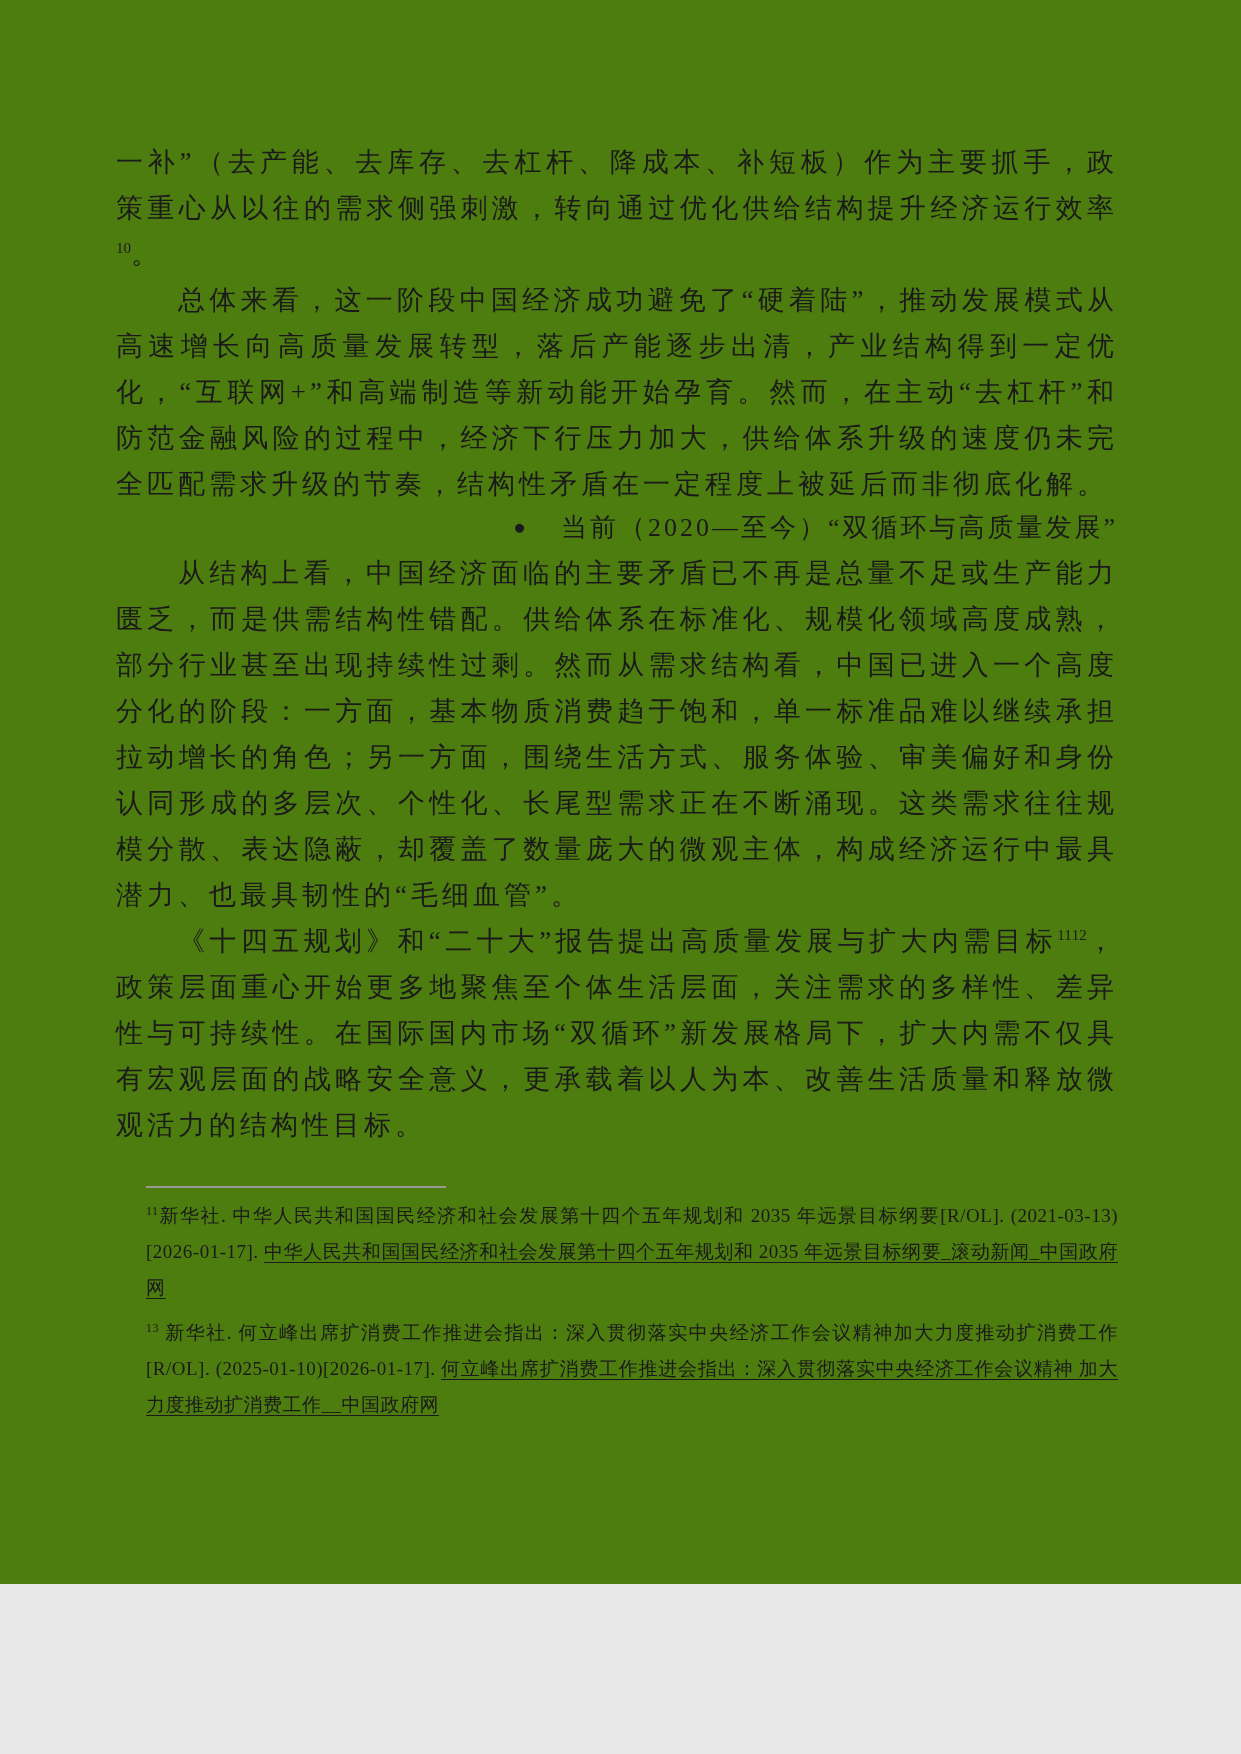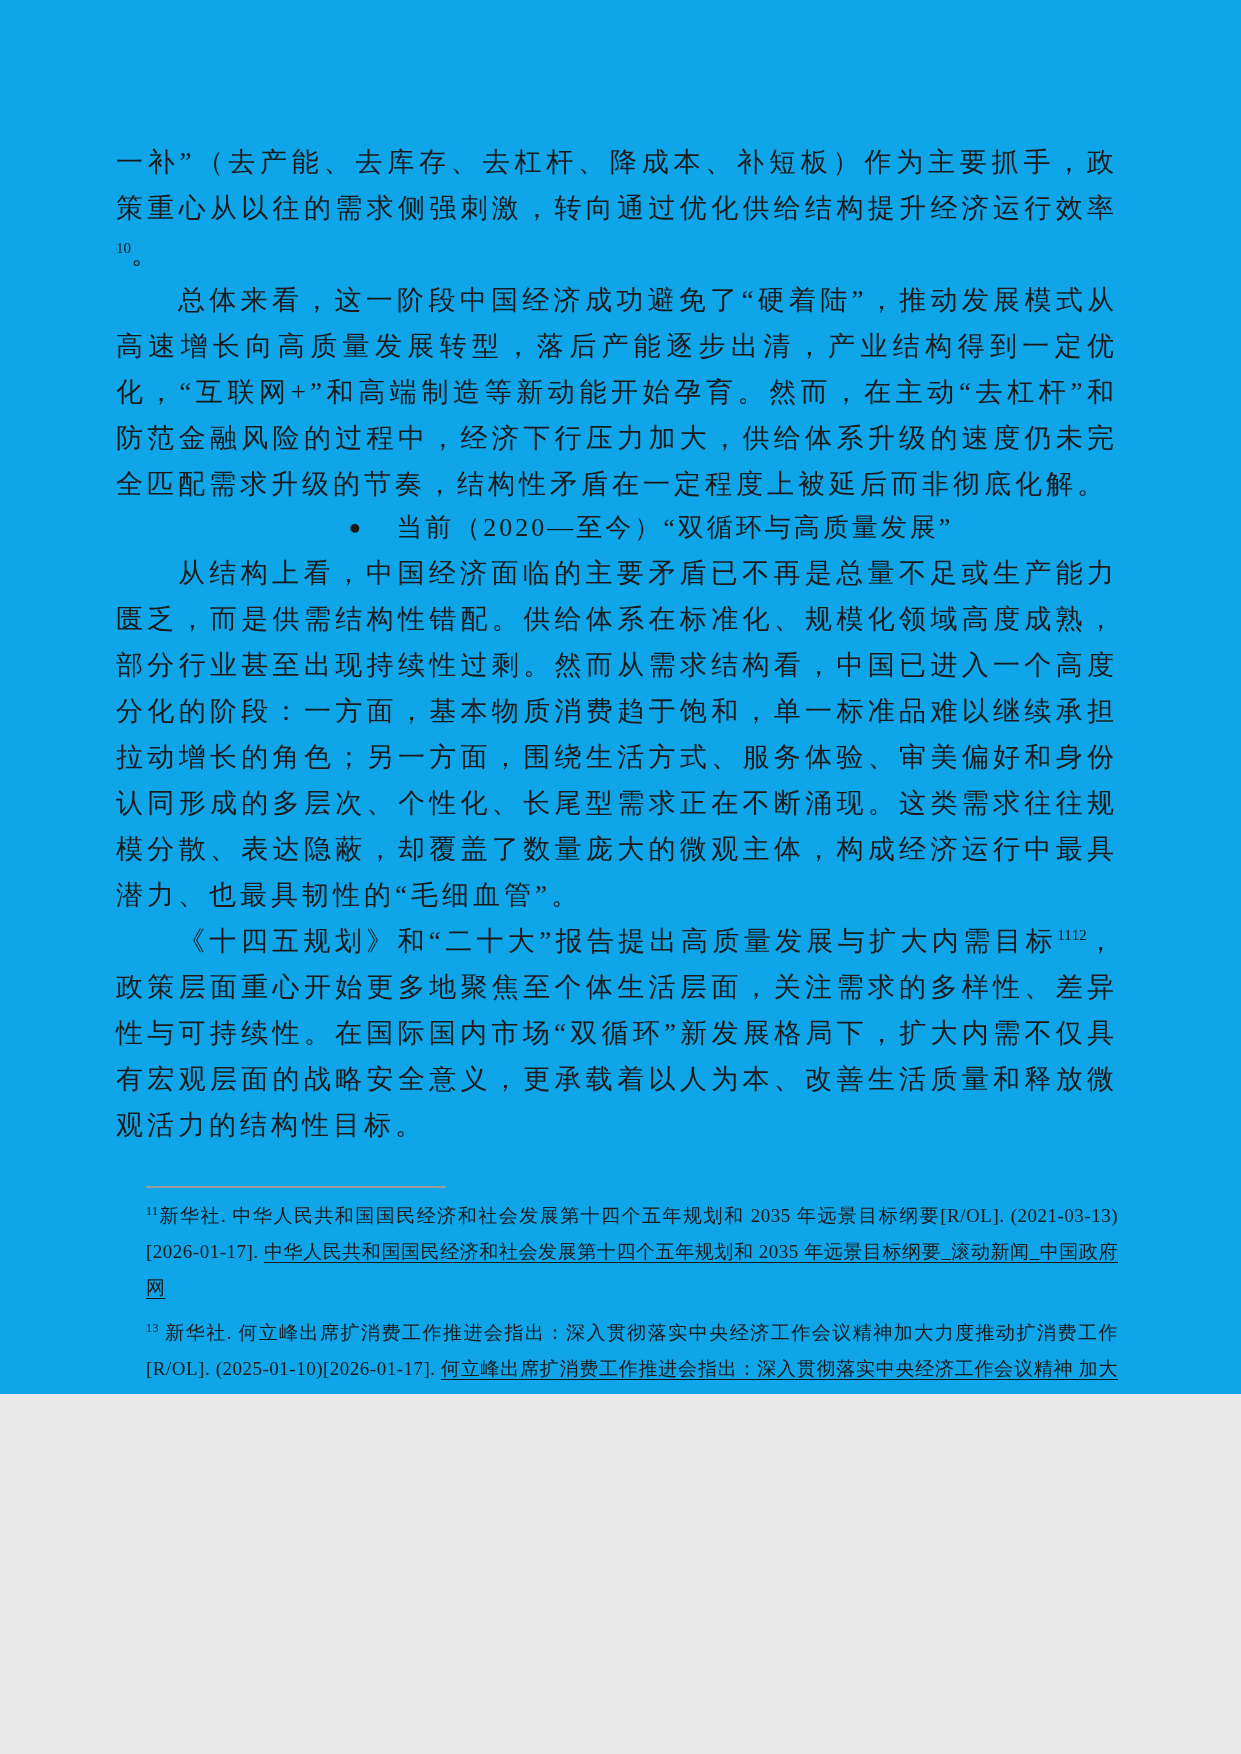--- a/index.html
+++ b/index.html
@@ -1,21 +1,21 @@
 <!DOCTYPE html>
 <html><head>
 <meta charset="utf-8">
 <style>
   html, body { margin: 0; padding: 0; background: #e8e8e8; }
   .page {
     position: relative;
     width: 1241px;
-    height: 1394px;
+    height: 1584px;
     margin: 0 auto;
-    background: #0ea5e9;
+    background: #4d7c0f;
     font-family: "Liberation Serif", serif;
     color: #1a1a1a;
     overflow: hidden;
   }
   .body-text {
     position: absolute;
     left: 116px;
     top: 139px;
     width: 1002px;
   }
@@ -32,21 +32,21 @@
     vertical-align: super;
     line-height: 0;
     letter-spacing: 0;
   }
   .bullet-line {
     margin: 0;
     padding-left: 68px;
     font-size: 26px;
     line-height: 42px;
     letter-spacing: 3px;
-    text-align: center;
+    text-align: right;
   }
   .bullet-glyph {
     display: inline-block;
     font-size: 21px;
     margin-right: 32px;
     transform: translateY(-2px);
   }
   .footnote-area {
     position: absolute;
     left: 146px;

